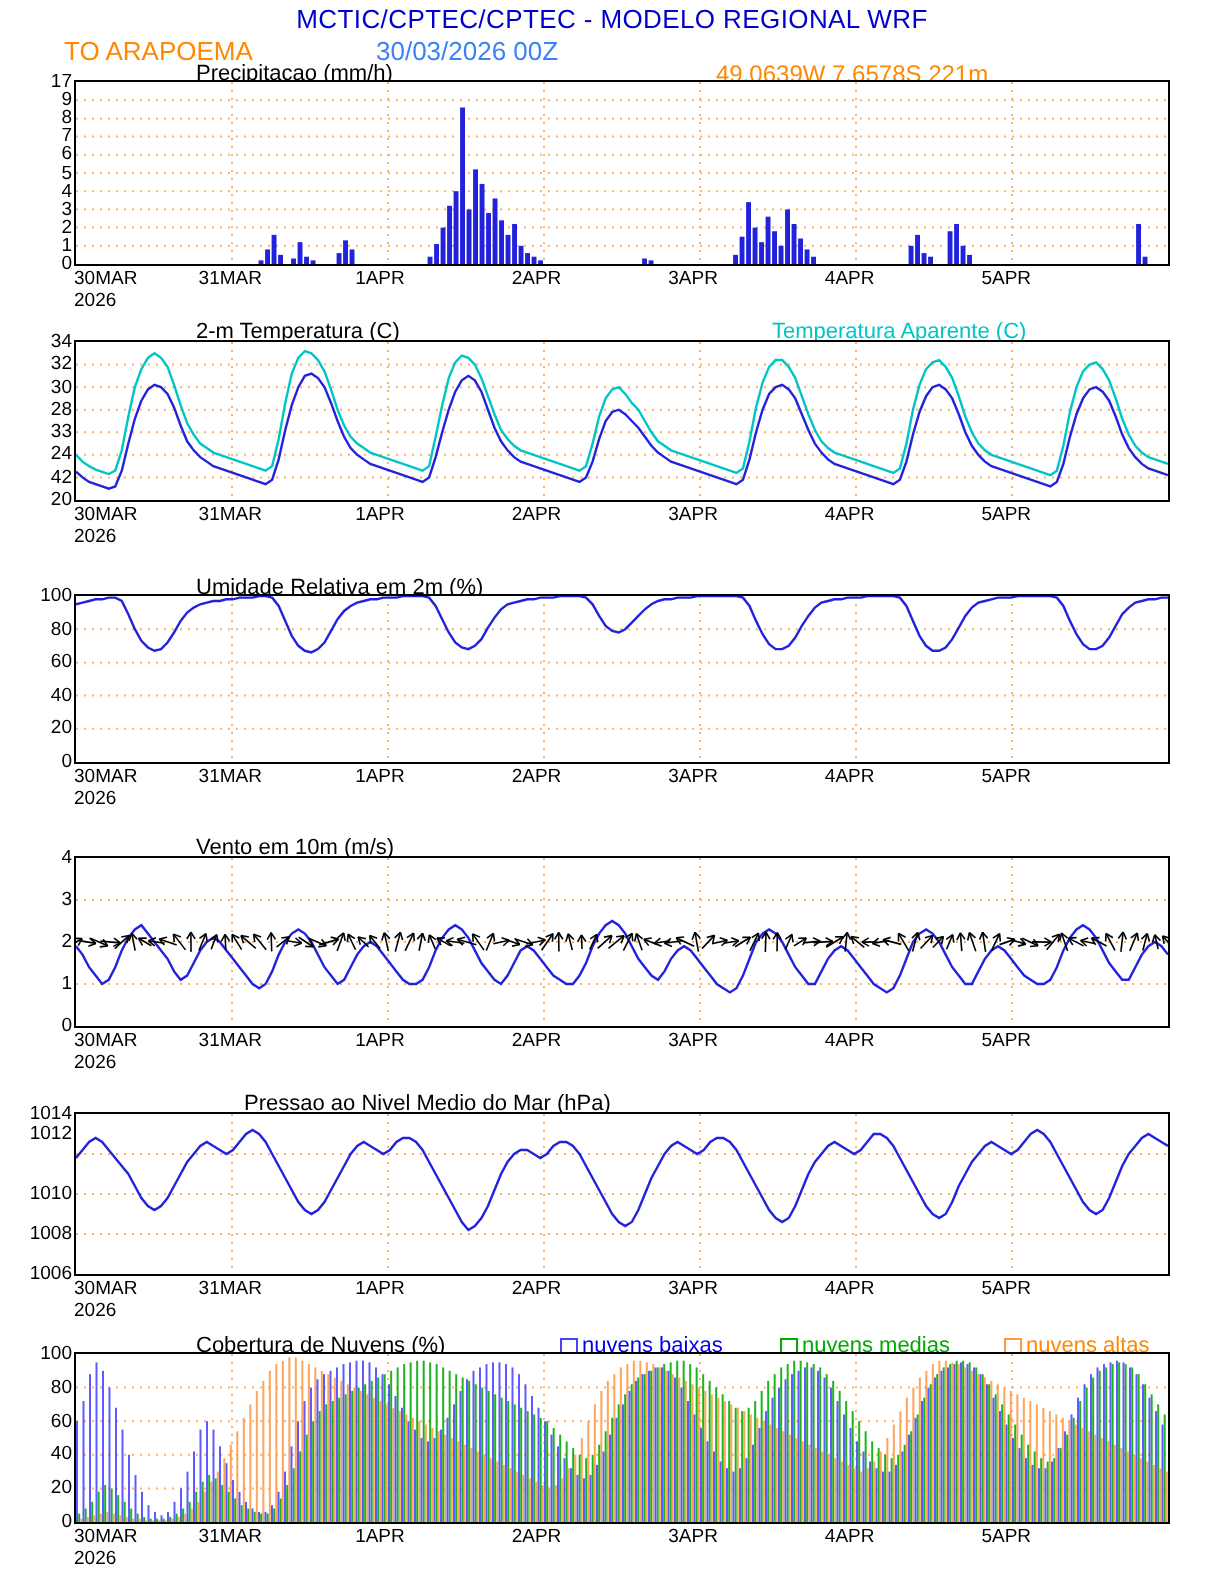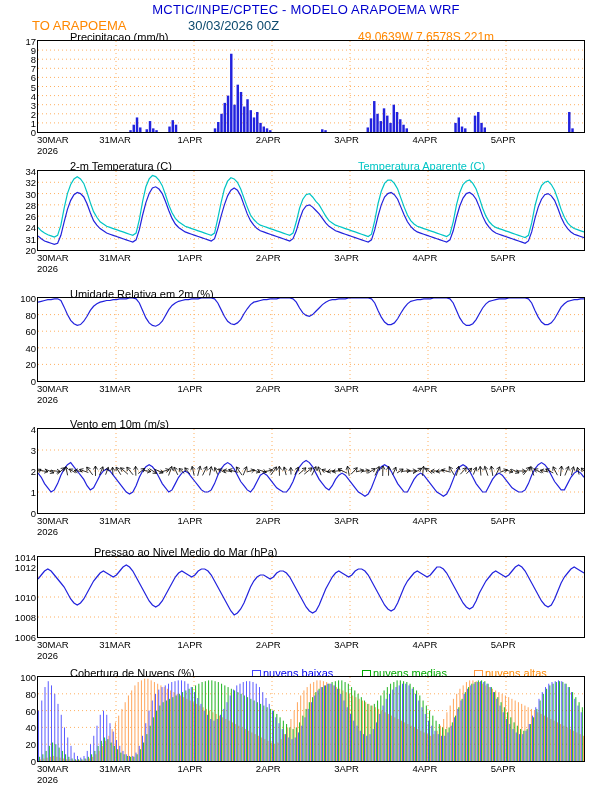--- a/index.html
+++ b/index.html
@@ -1,37 +1,37 @@
 <!DOCTYPE html>
 <html><head>
 <meta charset="utf-8">
 <style>
   html,body{margin:0;padding:0;background:#ffffff;}
   body{width:612px;height:792px;font-family:"Liberation Sans",sans-serif;position:relative;overflow:hidden;}
   .hdr-title{position:absolute;left:0;top:2px;width:612px;text-align:center;color:#0000cc;font-size:13px;letter-spacing:.2px;}
   .hdr-left{position:absolute;left:32px;top:18px;color:#ff8800;font-size:13px;}
-  .hdr-date{position:absolute;left:188px;top:18px;color:#0c4a6e;font-size:13px;}
+  .hdr-date{position:absolute;left:188px;top:18px;color:#3b82f6;font-size:13px;}
   .hdr-coord{position:absolute;left:358px;top:30px;color:#ff8800;font-size:12px;}
   .panel{position:absolute;left:37px;border:1px solid #000;background:#fff;box-sizing:border-box;}
-  .ptitle{position:absolute;font-size:11px;color:#000;white-space:nowrap;}
+  .ptitle{position:absolute;font-size:11px;color:#000;white-space:nowrap;margin-left:28px;}
   .ptitle.cyan{color:#00c5c5;}
   .ptitle.blue{color:#0000ee;}
   .ptitle.green{color:#00aa00;}
   .ptitle.orange{color:#ff8800;}
   .ylab{position:absolute;right:0;font-size:9.5px;color:#000;text-align:right;transform:translateY(-50%);white-space:nowrap;}
   .ylabs{position:absolute;width:36px;left:0;}
   .xlab{position:absolute;font-size:9.5px;color:#000;white-space:nowrap;}
   .yearlab{position:absolute;font-size:9.5px;color:#000;}
   svg{display:block;}
   .legend-box{display:inline-block;width:7px;height:7px;border:1px solid;margin-right:2px;vertical-align:middle;}
 </style>
 </head>
 <body>
 
-<div class="hdr-title">MCTIC/INPE/CPTEC - MODELO ARAPOEMA WRF</div>
+<div class="hdr-title">MCTIC/CPTEC/CPTEC - MODELO REGIONAL WRF</div>
 <div class="hdr-left">TO ARAPOEMA</div>
 <div class="hdr-date">30/03/2026 00Z</div>
 <div class="hdr-coord">49.0639W 7.6578S 221m</div>
 
 <div class="ptitle" style="left:70px;top:31px;">Precipitacao (mm/h)</div>
 <div class="panel" id="p0" style="top: 40px; width: 548px; height: 93px;">
     <svg width="546" height="91" viewBox="0 0 546 91">
       <line x1="78" y1="0" x2="78" y2="91" stroke="#ffb060" stroke-width="1" stroke-dasharray="1,3"></line>
       <line x1="156" y1="0" x2="156" y2="91" stroke="#ffb060" stroke-width="1" stroke-dasharray="1,3"></line>
       <line x1="234" y1="0" x2="234" y2="91" stroke="#ffb060" stroke-width="1" stroke-dasharray="1,3"></line>
@@ -142,23 +142,23 @@
       <line x1="0" y1="45.142857142857146" x2="546" y2="45.142857142857146" stroke="#ffb060" stroke-width="1" stroke-dasharray="1,3"></line>
       <line x1="0" y1="33.85714285714286" x2="546" y2="33.85714285714286" stroke="#ffb060" stroke-width="1" stroke-dasharray="1,3"></line>
       <line x1="0" y1="22.57142857142857" x2="546" y2="22.57142857142857" stroke="#ffb060" stroke-width="1" stroke-dasharray="1,3"></line>
       <line x1="0" y1="11.285714285714292" x2="546" y2="11.285714285714292" stroke="#ffb060" stroke-width="1" stroke-dasharray="1,3"></line>
       <path d="M0.00 64.89 L3.27 67.71 L6.54 69.97 L9.81 71.10 L13.08 72.23 L16.35 73.36 L19.62 72.23 L22.89 64.33 L26.16 50.79 L29.43 38.37 L32.69 29.34 L35.96 23.70 L39.23 21.44 L42.50 22.57 L45.77 25.96 L49.04 32.73 L52.31 41.76 L55.58 49.66 L58.85 54.17 L62.12 57.56 L65.39 59.81 L68.66 62.07 L71.93 63.20 L75.20 64.33 L78.47 65.46 L81.74 66.59 L85.01 67.71 L88.28 68.84 L91.54 69.97 L94.81 71.10 L98.08 68.84 L101.35 58.69 L104.62 44.01 L107.89 31.60 L111.16 22.57 L114.43 16.93 L117.70 15.80 L120.97 18.06 L124.24 22.57 L127.51 30.47 L130.78 39.50 L134.05 47.40 L137.32 53.04 L140.59 56.43 L143.86 58.69 L147.13 60.94 L150.40 62.07 L153.66 63.20 L156.93 64.33 L160.20 65.46 L163.47 66.59 L166.74 67.71 L170.01 68.84 L173.28 69.97 L176.55 67.71 L179.82 57.56 L183.09 45.14 L186.36 33.86 L189.63 24.83 L192.90 19.19 L196.17 16.93 L199.44 19.19 L202.71 24.83 L205.98 33.86 L209.25 42.89 L212.51 49.66 L215.78 54.17 L219.05 57.56 L222.32 59.81 L225.59 60.94 L228.86 62.07 L232.13 63.20 L235.40 64.33 L238.67 65.46 L241.94 66.59 L245.21 67.71 L248.48 68.84 L251.75 69.97 L255.02 67.71 L258.29 59.81 L261.56 48.53 L264.83 39.50 L268.10 34.99 L271.37 33.86 L274.63 36.11 L277.90 39.50 L281.17 42.89 L284.44 47.40 L287.71 51.91 L290.98 55.30 L294.25 57.56 L297.52 59.81 L300.79 60.94 L304.06 62.07 L307.33 63.20 L310.60 64.33 L313.87 65.46 L317.14 66.59 L320.41 67.71 L323.68 68.84 L326.95 69.97 L330.22 71.10 L333.49 68.84 L336.75 58.69 L340.02 45.14 L343.29 33.86 L346.56 25.96 L349.83 22.57 L353.10 21.44 L356.37 23.70 L359.64 28.21 L362.91 36.11 L366.18 44.01 L369.45 50.79 L372.72 55.30 L375.99 58.69 L379.26 60.94 L382.53 62.07 L385.80 63.20 L389.07 64.33 L392.34 65.46 L395.60 66.59 L398.87 67.71 L402.14 68.84 L405.41 69.97 L408.68 71.10 L411.95 68.84 L415.22 59.81 L418.49 46.27 L421.76 34.99 L425.03 27.09 L428.30 22.57 L431.57 21.44 L434.84 23.70 L438.11 28.21 L441.38 36.11 L444.65 45.14 L447.92 51.91 L451.19 56.43 L454.46 59.81 L457.72 62.07 L460.99 63.20 L464.26 64.33 L467.53 65.46 L470.80 66.59 L474.07 67.71 L477.34 68.84 L480.61 69.97 L483.88 71.10 L487.15 72.23 L490.42 69.97 L493.69 60.94 L496.96 47.40 L500.23 36.11 L503.50 28.21 L506.77 23.70 L510.04 22.57 L513.31 24.83 L516.57 29.34 L519.84 37.24 L523.11 46.27 L526.38 53.04 L529.65 57.56 L532.92 60.94 L536.19 63.20 L539.46 64.33 L542.73 65.46 L546.00 66.59 " fill="none" stroke="#2222dd" stroke-width="1.2"></path>
       <path d="M0.00 56.43 L3.27 59.81 L6.54 62.07 L9.81 63.76 L13.08 64.89 L16.35 66.02 L19.62 64.33 L22.89 54.17 L26.16 37.24 L29.43 22.57 L32.69 13.54 L35.96 7.90 L39.23 5.64 L42.50 7.90 L45.77 12.41 L49.04 21.44 L52.31 31.60 L55.58 40.63 L58.85 46.27 L62.12 50.79 L65.39 53.04 L68.66 55.30 L71.93 56.43 L75.20 57.56 L78.47 58.69 L81.74 59.81 L85.01 60.94 L88.28 62.07 L91.54 63.20 L94.81 64.33 L98.08 62.07 L101.35 48.53 L104.62 30.47 L107.89 15.80 L111.16 7.90 L114.43 4.51 L117.70 5.64 L120.97 9.03 L124.24 14.67 L127.51 23.70 L130.78 33.86 L134.05 41.76 L137.32 47.40 L140.59 50.79 L143.86 53.04 L147.13 55.30 L150.40 56.43 L153.66 57.56 L156.93 58.69 L160.20 59.81 L163.47 60.94 L166.74 62.07 L170.01 63.20 L173.28 64.33 L176.55 62.07 L179.82 47.40 L183.09 31.60 L186.36 18.06 L189.63 10.16 L192.90 6.77 L196.17 7.90 L199.44 11.29 L202.71 18.06 L205.98 27.09 L209.25 36.11 L212.51 44.01 L215.78 48.53 L219.05 51.91 L222.32 54.17 L225.59 55.30 L228.86 56.43 L232.13 57.56 L235.40 58.69 L238.67 59.81 L241.94 60.94 L245.21 62.07 L248.48 63.20 L251.75 64.33 L255.02 62.07 L258.29 50.79 L261.56 37.24 L264.83 28.21 L268.10 23.70 L271.37 22.57 L274.63 25.96 L277.90 30.47 L281.17 33.86 L284.44 39.50 L287.71 45.14 L290.98 49.66 L294.25 51.91 L297.52 54.17 L300.79 55.30 L304.06 56.43 L307.33 57.56 L310.60 58.69 L313.87 59.81 L317.14 60.94 L320.41 62.07 L323.68 63.20 L326.95 64.33 L330.22 65.46 L333.49 63.20 L336.75 49.66 L340.02 32.73 L343.29 20.31 L346.56 12.41 L349.83 9.03 L353.10 9.03 L356.37 12.41 L359.64 18.06 L362.91 27.09 L366.18 36.11 L369.45 44.01 L372.72 49.66 L375.99 53.04 L379.26 55.30 L382.53 56.43 L385.80 57.56 L389.07 58.69 L392.34 59.81 L395.60 60.94 L398.87 62.07 L402.14 63.20 L405.41 64.33 L408.68 65.46 L411.95 63.20 L415.22 50.79 L418.49 33.86 L421.76 21.44 L425.03 13.54 L428.30 10.16 L431.57 9.03 L434.84 12.41 L438.11 18.06 L441.38 27.09 L444.65 37.24 L447.92 45.14 L451.19 50.79 L454.46 54.17 L457.72 56.43 L460.99 57.56 L464.26 58.69 L467.53 59.81 L470.80 60.94 L474.07 62.07 L477.34 63.20 L480.61 64.33 L483.88 65.46 L487.15 66.59 L490.42 64.33 L493.69 51.91 L496.96 34.99 L500.23 22.57 L503.50 14.67 L506.77 11.29 L510.04 10.16 L513.31 13.54 L516.57 19.19 L519.84 28.21 L523.11 38.37 L526.38 46.27 L529.65 51.91 L532.92 55.30 L536.19 57.56 L539.46 58.69 L542.73 59.81 L546.00 60.94 " fill="none" stroke="#00c5c5" stroke-width="1.2"></path>
     </svg>
   </div>
 <div class="ylabs" id="y1" style="top: 170px; height: 81px;">
     <div class="ylab" style="top: 80px;">20</div>
-    <div class="ylab" style="top: 68.7143px;">31</div>
+    <div class="ylab" style="top: 68.7143px;">42</div>
     <div class="ylab" style="top: 57.4286px; margin-left: 24px;">24</div>
-    <div class="ylab" style="top: 46.1429px;">26</div>
+    <div class="ylab" style="top: 46.1429px;">33</div>
     <div class="ylab" style="top: 34.8571px;">28</div>
     <div class="ylab" style="top: 23.5714px;">30</div>
     <div class="ylab" style="top: 12.2857px;">32</div>
     <div class="ylab" style="top: 1px;">34</div>
   </div>
 <div id="x1">
     <div class="xlab" style="left: 37px; top: 252px;">30MAR</div>
     <div class="xlab" style="left: 99.2857px; top: 252px;">31MAR</div>
     <div class="xlab" style="left: 177.571px; top: 252px;">1APR</div>
     <div class="xlab" style="left: 255.857px; top: 252px;">2APR</div>

